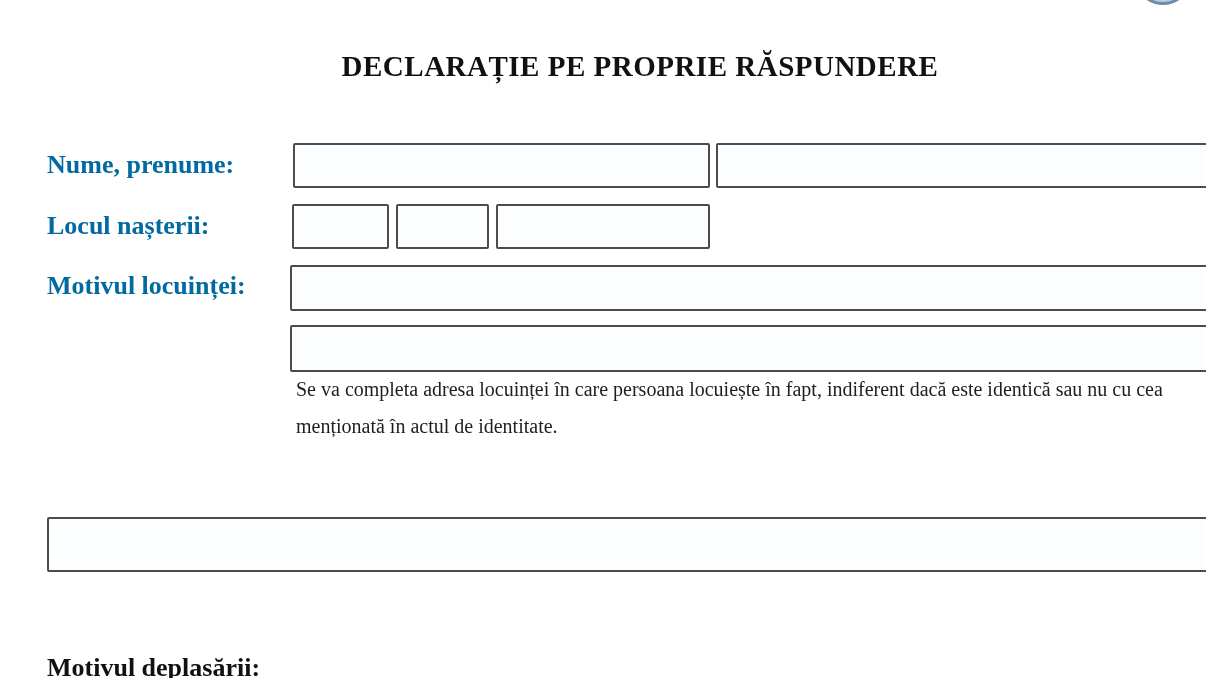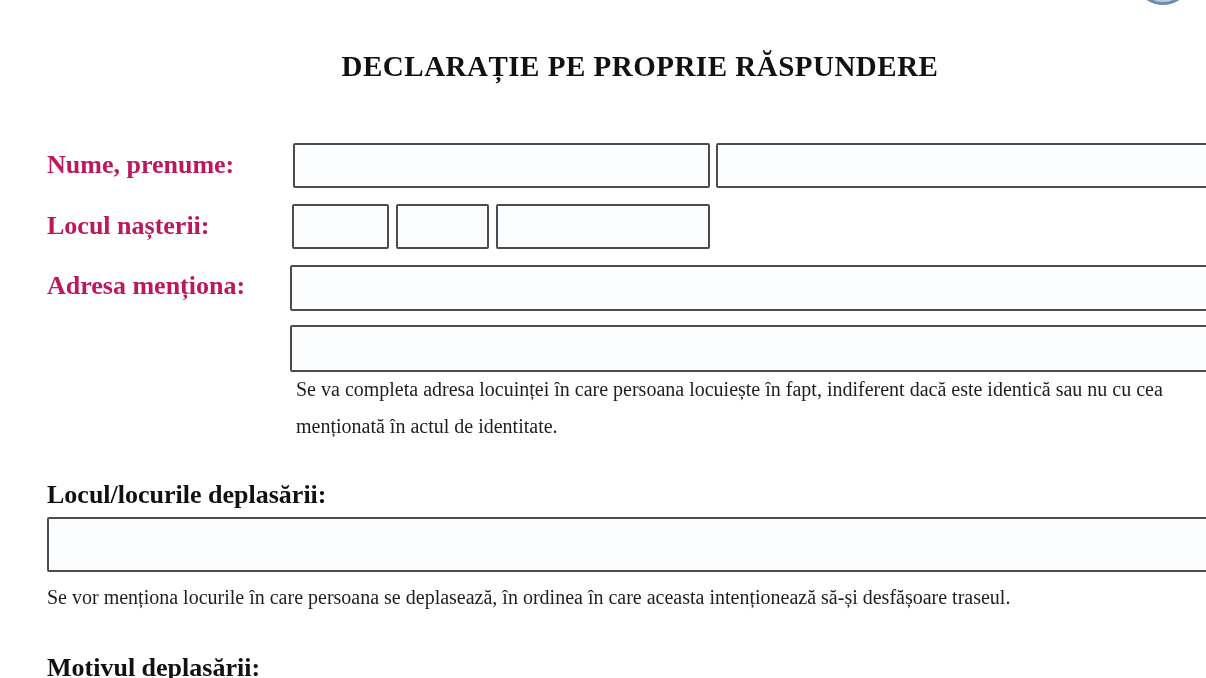--- a/index.html
+++ b/index.html
@@ -32,21 +32,21 @@
     text-align: center;
     font-size: 29px;
     font-weight: bold;
     letter-spacing: 0.5px;
     color: #111;
   }
   .lbl {
     position: absolute;
     font-size: 26px;
     font-weight: bold;
-    color: #be185d;
+    color: #0369a1;
     white-space: nowrap;
   }
   .lbl-name    { left: 47px; top: 150px; }
   .lbl-birth   { left: 47px; top: 211px; }
   .lbl-address { left: 47px; top: 271px; }
   .section {
     position: absolute;
     font-size: 26px;
     font-weight: bold;
     color: #111;
@@ -100,24 +100,22 @@
 
   <label class="lbl lbl-name">Nume, prenume:</label>
   <input type="text" class="box name-1" value="" style="">
   <input type="text" class="box name-2" value="" style="">
 
   <label class="lbl lbl-birth">Locul nașterii:</label>
   <input type="text" class="box birth-day" value="" style="">
   <input type="text" class="box birth-month" value="" style="">
   <input type="text" class="box birth-year" value="" style="">
 
-  <label class="lbl lbl-address">Adresa menționa:</label>
+  <label class="lbl lbl-address">Motivul locuinței:</label>
   <input type="text" class="box addr-1" value="" style="">
   <input type="text" class="box addr-2" value="" style="">
   <p class="note note-address">Se va completa adresa locuinței în care persoana locuiește în fapt, indiferent dacă este identică sau nu cu cea menționată în actul de identitate.</p>
 
-  <h2 class="section lbl-places">Locul/locurile deplasării:</h2>
   <input type="text" class="box places-input" value="" style="">
-  <p class="note note-places">Se vor menționa locurile în care persoana se deplasează, în ordinea în care aceasta intenționează să-și desfășoare traseul.</p>
 
   <h2 class="section lbl-reason">Motivul deplasării:</h2>
 
 </div>
 
 </body></html>

